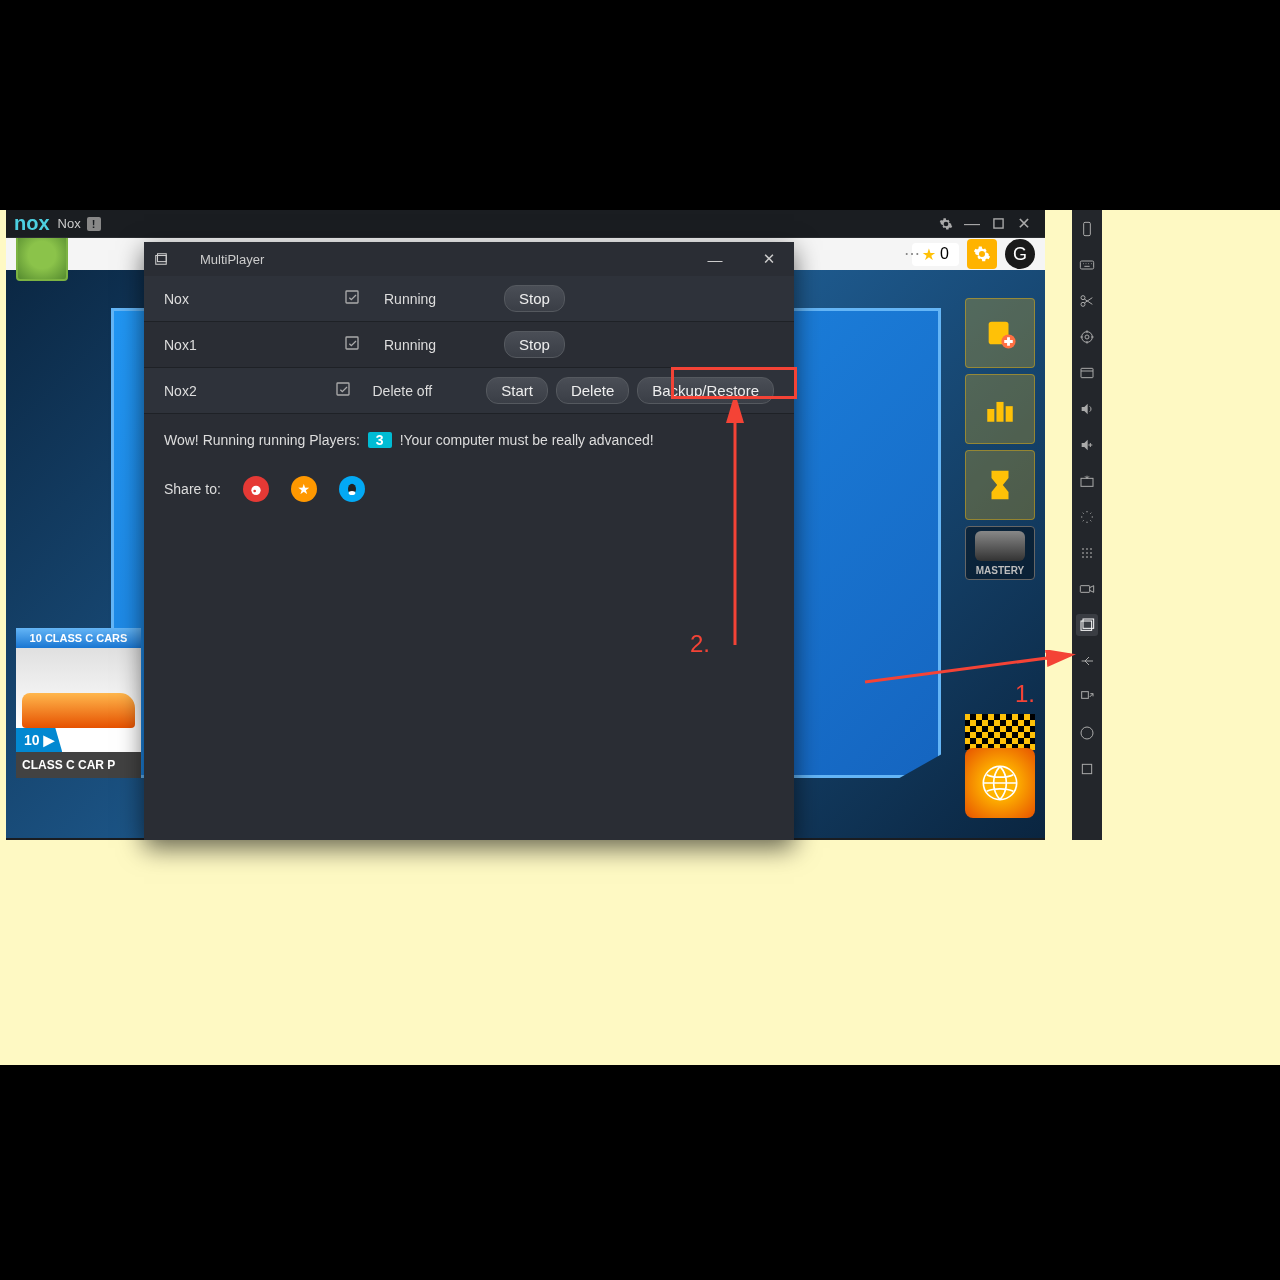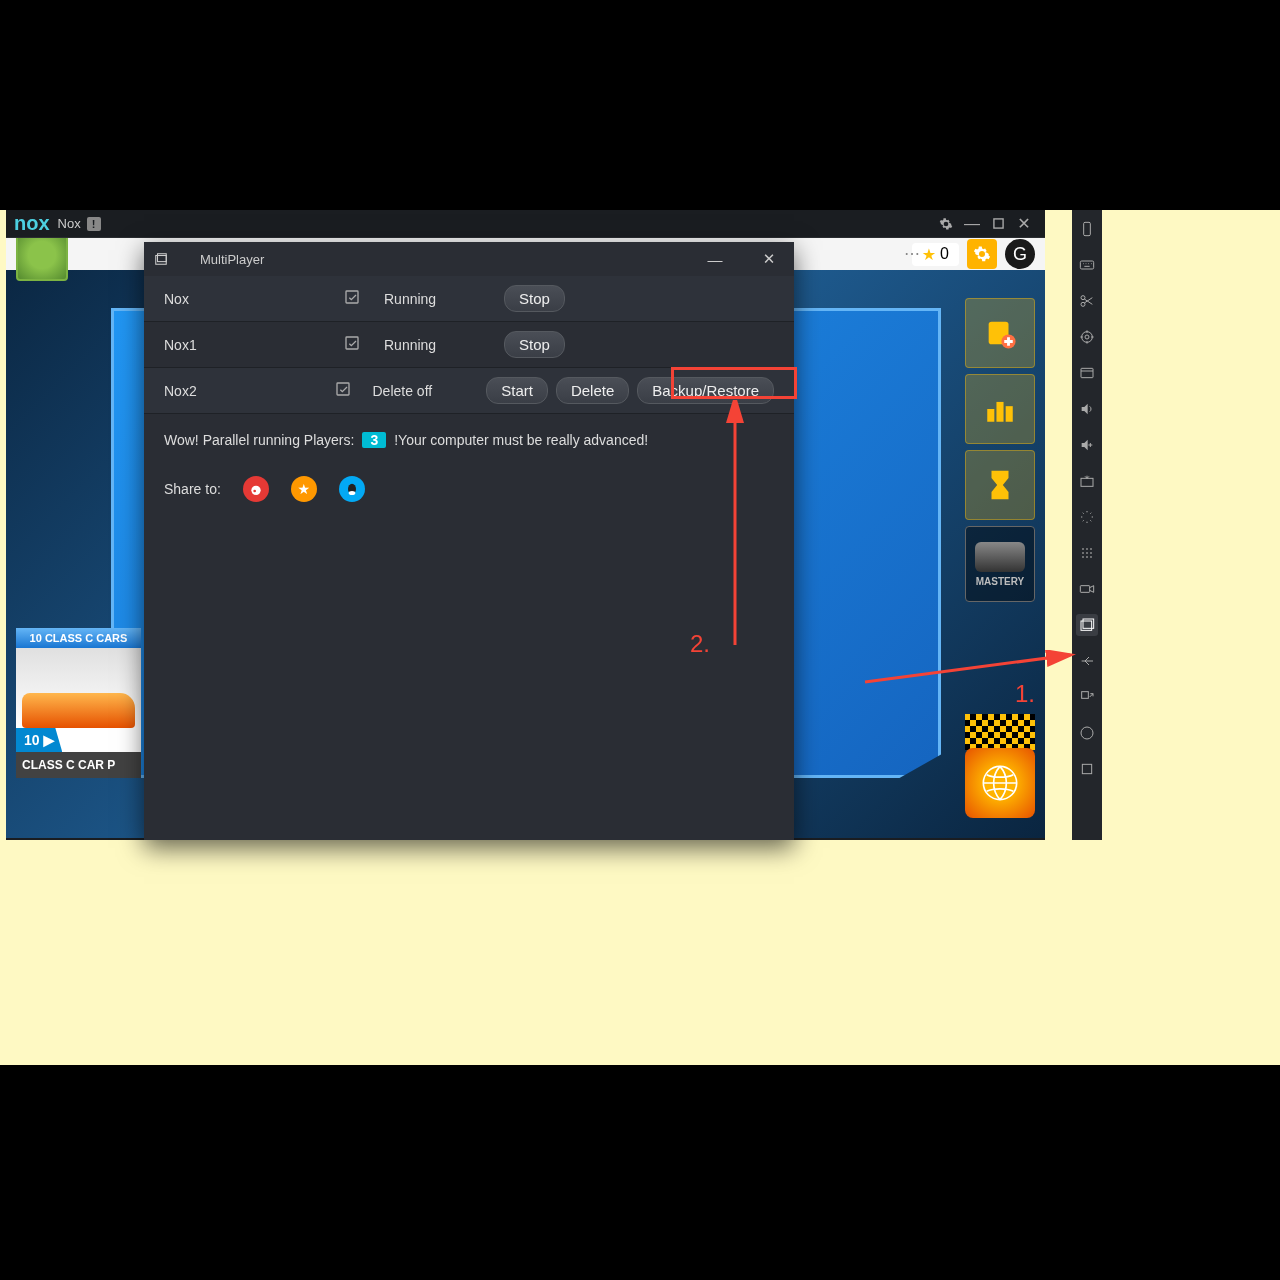--- a/index.html
+++ b/index.html
@@ -200,21 +200,21 @@
       background: rgba(255,193,7,0.25);
       border: 1px solid rgba(255,193,7,0.4);
       border-radius: 4px;
       display: flex;
       flex-direction: column;
       align-items: center;
       justify-content: center;
       color: #ffc107;
     }
     .mastery-tile {
-      height: 76px;
+      height: 54px;
       background: rgba(0,0,0,0.4);
       border: 1px solid #666;
       color: #bdbdbd;
       font-size: 10px;
       font-weight: bold;
     }
     .mastery-race {
       width: 50px;
       height: 30px;
       background: linear-gradient(180deg, #888, #333);
@@ -557,21 +557,21 @@
       </span>
       <span class="instance-status">Delete off</span>
       <div class="btn-group">
         <button class="btn">Start</button>
         <button class="btn">Delete</button>
         <button class="btn">Backup/Restore</button>
       </div>
     </div>
 
     <div class="parallel-msg">
-      <span>Wow! Parallel running Players:</span>
+      <span>Wow! Running running Players:</span>
       <span class="count-badge">3</span>
       <span>!Your computer must be really advanced!</span>
     </div>
 
     <div class="share-row">
       <span>Share to:</span>
       <span class="share-icon weibo">
         <svg width="16" height="16" viewBox="0 0 24 24" fill="currentColor">
             <circle cx="12" cy="14" r="7"></circle>
             <circle cx="10" cy="15" r="2" fill="#e53935"></circle>

